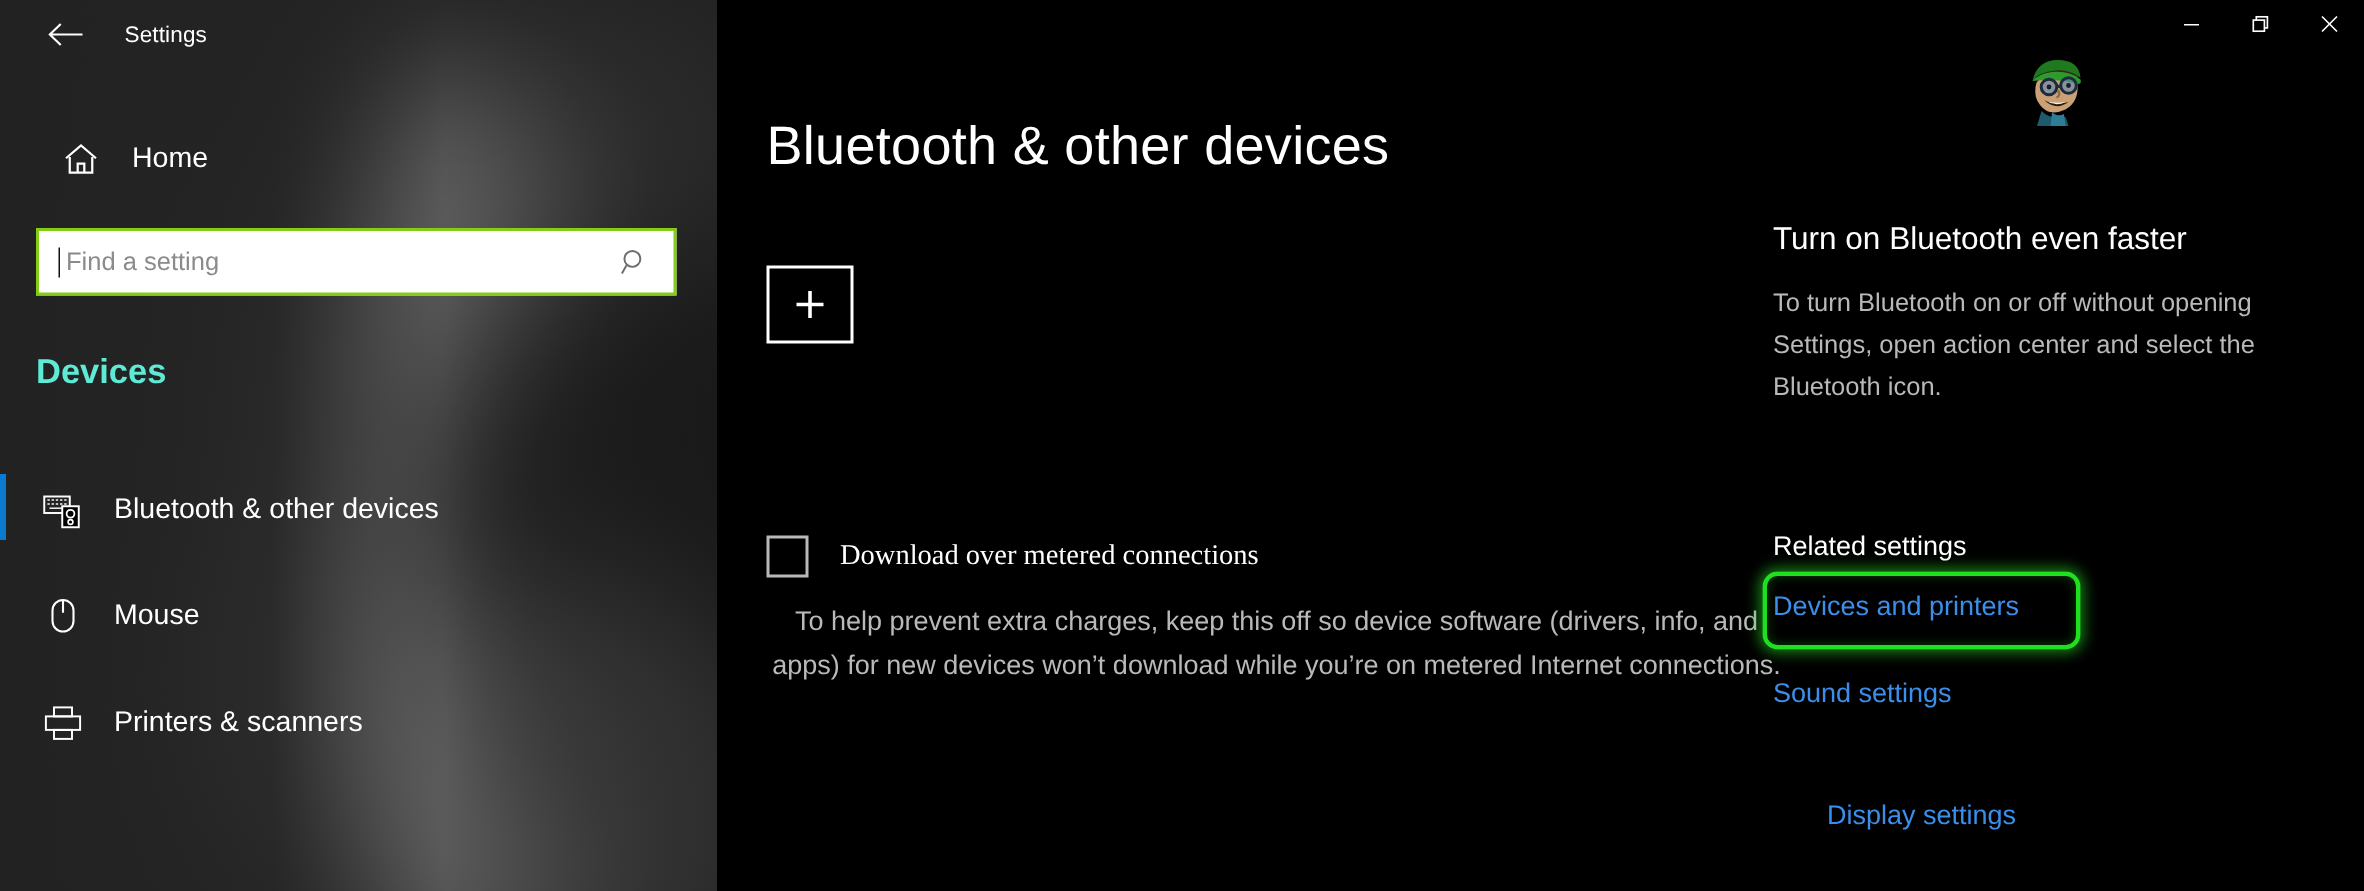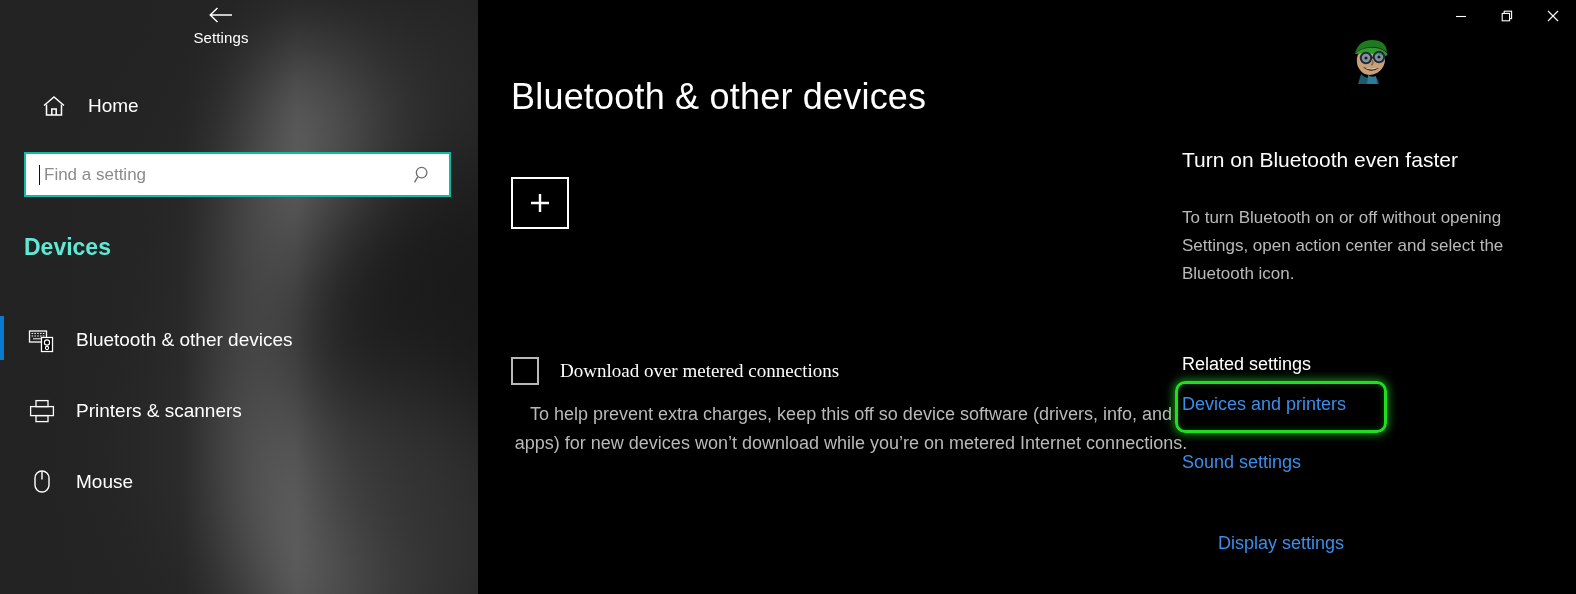--- a/index.html
+++ b/index.html
@@ -39,23 +39,23 @@
   .b5 { left: -60px; top: 0px;    width: 330px; height: 700px; background: #2e2e2e; opacity: .92; }
   .b6 { left: 200px; top: 430px;  width: 180px; height: 220px; background: #e2e2e2; opacity: .55; }
   .b7 { left: 420px; top: 60px;   width: 200px; height: 260px; background: #6a6a6a; opacity: .4; }
   #sidebar .veil {
     position: absolute; inset: 0;
     background: linear-gradient(90deg, rgba(34,34,34,.97) 0%, rgba(36,36,36,.94) 38%, rgba(40,40,40,.55) 62%, rgba(30,30,30,.7) 100%);
   }
   #sidebar .content { position: absolute; inset: 0; }
 
   .titlebar-left {
-    position: absolute; left: 16px; top: 0;
+    position: absolute; left: 5px; top: 0;
     width: 394px; height: 46px;
-    display: flex; align-items: center; flex-direction: column;
+    display: flex; align-items: center;
   }
   .back-btn {
     width: 46px; height: 32px; margin-left: 16px;
     display: flex; align-items: center; justify-content: center;
   }
   .win-title {
     font-size: 15px; color: #ffffff; margin-left: 16px;
     letter-spacing: .1px;
   }
 
@@ -64,21 +64,21 @@
     width: 478px; height: 42px;
     display: flex; align-items: center; padding-left: 12px;
   }
   .home-row .ico { width: 44px; margin-left: 20px; display:flex; align-items:center; justify-content:center; }
   .home-row .lbl { font-size: 19px; color: #fff; margin-left: 12px; }
 
   .search-wrap {
     position: absolute; left: 24px; top: 152px;
     width: 427px; height: 45px;
     background: #ffffff;
-    border: 2px solid #14b8a6;
+    border: 2px solid #84cc16;
     display: flex; align-items: center;
   }
   .search-wrap .caret {
     width: 1px; height: 20px; background: #111; margin-left: 13px;
   }
   .search-input {
     flex: 1; border: 0; outline: none; background: transparent;
     font-family: "Liberation Sans", sans-serif;
     font-size: 17px; color: #111; margin-left: 4px;
   }
@@ -166,21 +166,21 @@
   }
 
   
   .rp-title {
     position: absolute; left: 704px; top: 148px;
     font-size: 21px; color: #ffffff;
   }
   .rp-body {
     position: absolute; left: 704px; top: 188px;
     width: 348px;
-    font-size: 17px; line-height: 28px; color: #b9b9b9; margin-top: 16px;
+    font-size: 17px; line-height: 28px; color: #b9b9b9;
   }
   .rs-title {
     position: absolute; left: 704px; top: 354px;
     font-size: 18px; color: #ffffff;
   }
   .rs-link {
     position: absolute; left: 704px;
     font-size: 18px; color: #3b8eea;
     text-decoration: none; white-space: nowrap;
   }
@@ -266,40 +266,40 @@
               <circle cx="19" cy="15.5" r="2.6" fill="none" stroke="#fff" stroke-width="1.2"></circle>
               <circle cx="19" cy="21" r="1.6" fill="none" stroke="#fff" stroke-width="1.1"></circle>
             </svg>
           </span>
           <span class="lbl">Bluetooth &amp; other devices</span>
         </div>
 
         <div class="nav-item">
           <span class="sel"></span>
           <span class="ico">
+            <svg width="22" height="26" viewBox="0 0 22 26">
+              <rect x="4" y="2" width="14" height="21" rx="7" fill="none" stroke="#fff" stroke-width="1.4"></rect>
+              <path d="M11 2.6 V10.5" fill="none" stroke="#fff" stroke-width="1.4"></path>
+            </svg>
+          </span>
+          <span class="lbl">Mouse</span>
+        </div>
+
+        <div class="nav-item">
+          <span class="sel"></span>
+          <span class="ico">
             <svg width="26" height="24" viewBox="0 0 26 24">
               <rect x="7" y="1.6" width="12" height="6" fill="none" stroke="#fff" stroke-width="1.3"></rect>
               <rect x="1.6" y="7.6" width="22.8" height="9" fill="none" stroke="#fff" stroke-width="1.3"></rect>
               <rect x="7" y="16.6" width="12" height="6" fill="none" stroke="#fff" stroke-width="1.3"></rect>
             </svg>
           </span>
           <span class="lbl">Printers &amp; scanners</span>
         </div>
 
-        <div class="nav-item">
-          <span class="sel"></span>
-          <span class="ico">
-            <svg width="22" height="26" viewBox="0 0 22 26">
-              <rect x="4" y="2" width="14" height="21" rx="7" fill="none" stroke="#fff" stroke-width="1.4"></rect>
-              <path d="M11 2.6 V10.5" fill="none" stroke="#fff" stroke-width="1.4"></path>
-            </svg>
-          </span>
-          <span class="lbl">Mouse</span>
-        </div>
-
 
       </div>
     </div>
   </div>
 
   <div id="main">
 
     <div class="titlebar-right">
       <div class="wbtn">
         <svg width="14" height="14" viewBox="0 0 14 14">

